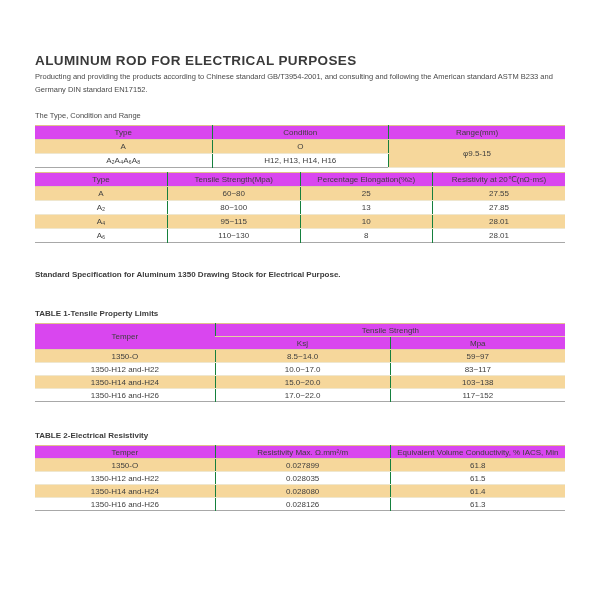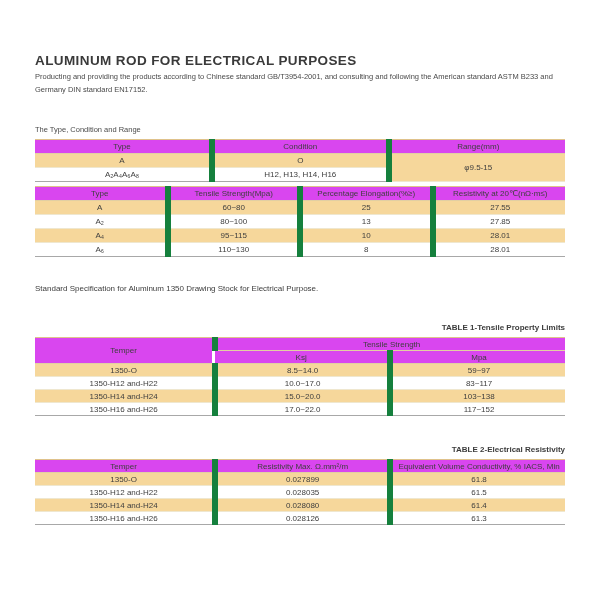--- a/index.html
+++ b/index.html
@@ -9,34 +9,34 @@
     color:#3e3e3e;
     -webkit-font-smoothing:antialiased;
   }
   .content{padding:0 35px;}
   .page-title{
     font-size:13.5px;font-weight:bold;letter-spacing:0.4px;
     color:#3a3a3a;margin-top:53px;line-height:15px;
   }
   .std-label{font-size:7.5px;color:#4a4a4a;margin-top:23px;line-height:11px;}
   .std-paragraph{font-size:7.5px;color:#4a4a4a;margin-top:2px;line-height:13px;}
-  .section-label{font-size:7.5px;color:#4a4a4a;margin-top:28px;line-height:11px;}
-  .spec-note{font-size:8px;font-weight:normal;color:#3c3c3c;margin-top:26px;line-height:11px;}
-  .tbl-caption{font-size:8px;font-weight:bold;color:#3c3c3c;margin-top:28px;text-align:right;line-height:11px;}
+  .section-label{font-size:7.5px;color:#4a4a4a;margin-top:14px;line-height:11px;}
+  .spec-note{font-size:8px;font-weight:bold;color:#3c3c3c;margin-top:26px;line-height:11px;}
+  .tbl-caption{font-size:8px;font-weight:bold;color:#3c3c3c;margin-top:28px;text-align:left;line-height:11px;}
 
   table.tbl{
     width:100%;border-collapse:collapse;table-layout:fixed;
     margin-top:4px;
     border-top:1px solid #dfc28b;
     border-bottom:1px solid #a8a8a8;
   }
   table.tbl td{
     font-size:8px;height:13px;padding:0 2px;
     text-align:center;vertical-align:middle;
-    border-left:6px solid #15803d;
+    border-left:1px solid #15803d;
     border-bottom:1px solid #efe7cf;
     color:#3e3e3e;white-space:nowrap;overflow:hidden;
   }
   table.tbl td:first-child{border-left:none;}
   table.tbl tr:last-child td{border-bottom:none;}
   table.tbl tr.hdr td{background:#d946ef;border-bottom:1px solid #e2cfa2;}
   table.tbl tr.hl td{background:#f6d79b;}
   table.tbl td.hl-cell{background:#f6d79b;}
   table.tbl2 td{height:12px;}
   .caption-gap{margin-top:3px;}

